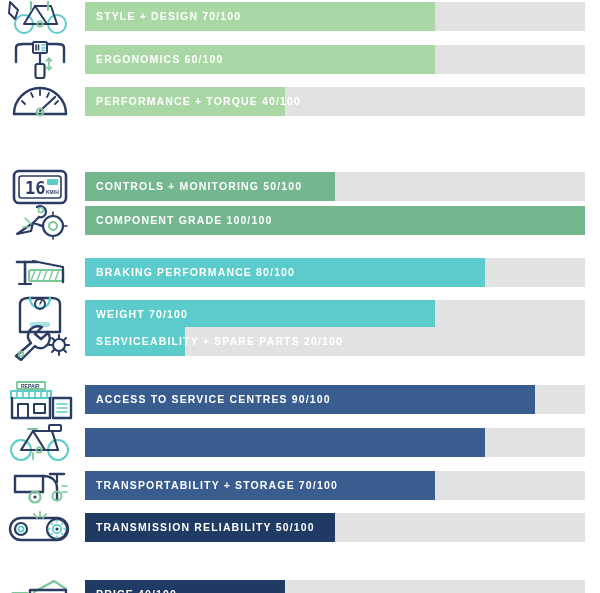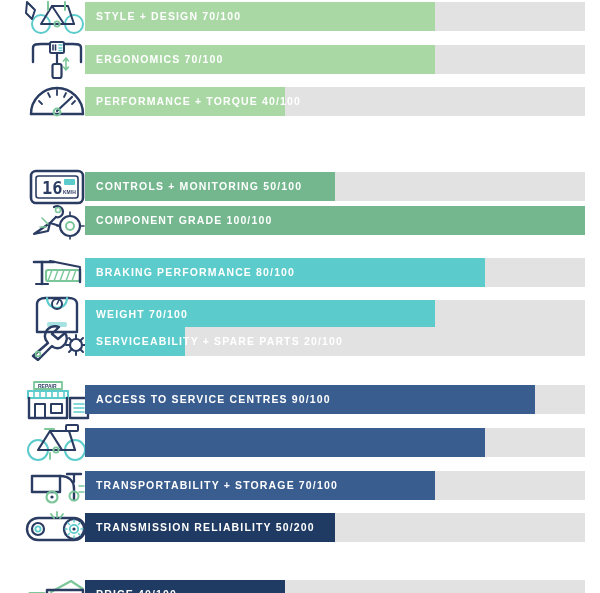--- a/index.html
+++ b/index.html
@@ -23,21 +23,20 @@
   }
   .icon-cell{
     position:absolute;
     left:0;
     top:-6px;
     width:80px;
     height:42px;
     display:flex;
     align-items:center;
     justify-content:center;
-    padding-left:17px;
   }
   .icon-cell svg{display:block;}
   .track{
     position:absolute;
     left:85px;
     top:0;
     width:500px;
     height:29px;
     background:#e2e2e2;
   }
@@ -92,21 +91,21 @@
         <path d="M27 5 L27 10 M29.5 5 L29.5 10" stroke="#2b3c63" stroke-width="1.6" fill="none" stroke-linecap="round" stroke-linejoin="round"></path>
         <path d="M33 5 L36 5 M33 8 L36 8 M33 10.5 L36 10.5" stroke="#5ccbcb" stroke-width="1.4" fill="none" stroke-linecap="round" stroke-linejoin="round"></path>
         <path d="M31 13 L31 24" stroke="#2b3c63" stroke-width="2.2" fill="none" stroke-linecap="round" stroke-linejoin="round"></path>
         <rect x="26.5" y="24" width="9" height="14" rx="2" stroke="#2b3c63" stroke-width="2.2" fill="none" stroke-linecap="round" stroke-linejoin="round"></rect>
         <path d="M40 18 L40 30 M37.5 21 L40 18 L42.5 21 M37.5 27 L40 30 L42.5 27" stroke="#7cc79a" stroke-width="1.6" fill="none" stroke-linecap="round" stroke-linejoin="round"></path>
       </svg>
       </div>
       <div class="track" style="background: rgb(226, 226, 226);">
         <div class="fill" style="width: 350px; background: rgb(169, 216, 165);"></div>
       </div>
-      <div class="bar-label">ERGONOMICS  70/100</div>
+      <div class="bar-label">ERGONOMICS  60/100</div>
     </div>
     <div class="row" style="top: 87.2px; text-align: right;">
       <div class="icon-cell">
         <svg width="58" height="38" viewBox="0 0 58 38">
         <path d="M3 31 A26 26 0 0 1 55 31" stroke="#2b3c63" stroke-width="2.4" fill="none" stroke-linecap="round" stroke-linejoin="round"></path>
         <path d="M3 31 L55 31" stroke="#2b3c63" stroke-width="2.4" fill="none" stroke-linecap="round" stroke-linejoin="round"></path>
         <path d="M11 18 L14 21 M20 10 L22 14 M29 7 L29 12 M38 10 L36 14 M47 18 L44 21" stroke="#2b3c63" stroke-width="1.8" fill="none" stroke-linecap="round" stroke-linejoin="round"></path>
         <path d="M29 28 L44 14" stroke="#2b3c63" stroke-width="2.2" fill="none" stroke-linecap="round" stroke-linejoin="round"></path>
         <circle cx="29" cy="29" r="3.4" stroke="#7cc79a" stroke-width="2" fill="none" stroke-linecap="round" stroke-linejoin="round"></circle>
       </svg>
@@ -260,21 +259,21 @@
         <circle cx="50" cy="20" r="10" stroke="#2b3c63" stroke-width="2.2" fill="none" stroke-linecap="round" stroke-linejoin="round"></circle>
         <circle cx="50" cy="20" r="4.2" stroke="#5ccbcb" stroke-width="1.8" fill="none" stroke-linecap="round" stroke-linejoin="round"></circle>
         <circle cx="50" cy="20" r="1.6" fill="#2b3c63"></circle>
         <path d="M50 11 L50 13 M59 20 L57 20 M50 29 L50 27 M41 20 L43 20 M44 14 L45.5 15.5 M56 14 L54.5 15.5 M44 26 L45.5 24.5 M56 26 L54.5 24.5" stroke="#5ccbcb" stroke-width="1.4" fill="none" stroke-linecap="round" stroke-linejoin="round"></path>
         <path d="M33 3 L33 8 M27 5 L30 9 M39 5 L36 9" stroke="#7cc79a" stroke-width="1.8" fill="none" stroke-linecap="round" stroke-linejoin="round"></path>
       </svg>
       </div>
       <div class="track" style="background: rgb(226, 226, 226);">
         <div class="fill" style="width: 250px; background: rgb(31, 58, 99);"></div>
       </div>
-      <div class="bar-label">TRANSMISSION RELIABILITY  50/200</div>
+      <div class="bar-label">TRANSMISSION RELIABILITY  50/100</div>
     </div>
     <div class="row" style="top: 555.8px; margin-top: 24px;">
       <div class="icon-cell">
         <svg width="64" height="38" viewBox="0 0 64 38">
         <path d="M26 16 L46 5 L58 13" stroke="#7cc79a" stroke-width="2.2" fill="none" stroke-linecap="round" stroke-linejoin="round"></path>
         <path d="M22 14 L58 14 L58 34 L22 34 Z" stroke="#2b3c63" stroke-width="2.4" fill="none" stroke-linecap="round" stroke-linejoin="round"></path>
         <path d="M46 20 C42 20 40 22 40 24 C40 26 42 28 46 28 L60 28 L60 20 Z" stroke="#2b3c63" stroke-width="2.2" fill="none" stroke-linecap="round" stroke-linejoin="round"></path>
         <circle cx="47" cy="24" r="2" fill="#2b3c63"></circle>
         <rect x="4" y="17" width="16" height="5" rx="1" stroke="#7cc79a" stroke-width="2" fill="none" stroke-linecap="round" stroke-linejoin="round"></rect>
         <rect x="4" y="25" width="16" height="5" rx="1" stroke="#7cc79a" stroke-width="2" fill="none" stroke-linecap="round" stroke-linejoin="round"></rect>

